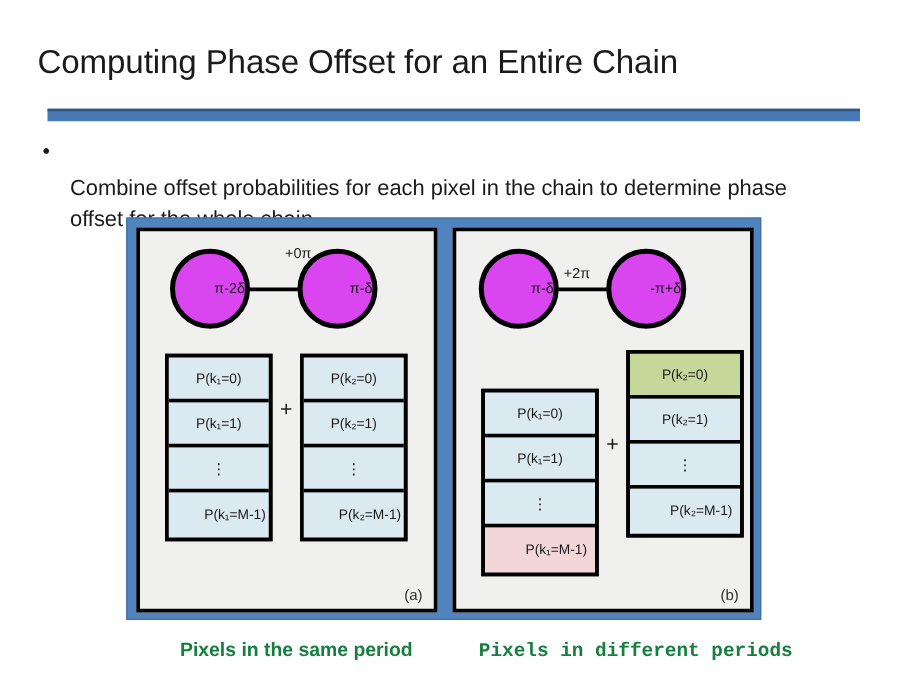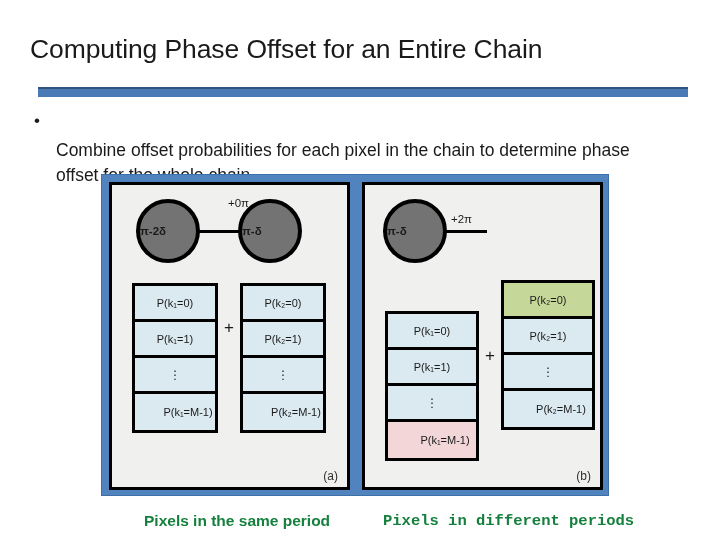--- a/index.html
+++ b/index.html
@@ -92,29 +92,28 @@
     right: 9px;
     bottom: 4px;
     font-size: 12px;
     color: #303030;
   }
 
   
   .node {
     position: absolute;
     border-radius: 50%;
-    background: #737373;
+    background: #d946ef;
     border: 4px solid #000000;
     box-sizing: border-box;
     display: flex;
     align-items: center;
-    justify-content: flex-start;
+    justify-content: flex-end;
     font-size: 11.5px;
     color: #1a1a1a;
-    font-weight: bold;
   }
   .edge {
     position: absolute;
     height: 3px;
     background: #000000;
   }
   .edge-label {
     position: absolute;
     font-size: 11.5px;
     color: #1a1a1a;
@@ -207,20 +206,23 @@
     <div class="panel-label">(a)</div>
   </div>
 
   <div class="panel panel-b">
 
     <div class="node" style="left:18px; top:14px; width:64px; height:64px;">
       <span>π-δ</span>
     </div>
     <div class="edge" style="left:80px; top:45px; width:42px;"></div>
     <div class="edge-label" style="left:86px; top:28px;">+2π</div>
+    <div class="node" style="left:120px; top:14px; width:64px; height:64px;">
+      <span>-π+δ</span>
+    </div>
 
     <div class="ptable" style="left:20px; top:126px; width:94px;">
       <div class="prow">P(k₁=0)</div>
       <div class="prow">P(k₁=1)</div>
       <div class="prow vdots">⋮</div>
       <div class="prow hl-pink">P(k₁=M-1)</div>
     </div>
 
     <div class="plus-sign" style="left:120px; top:162px;">+</div>
 

